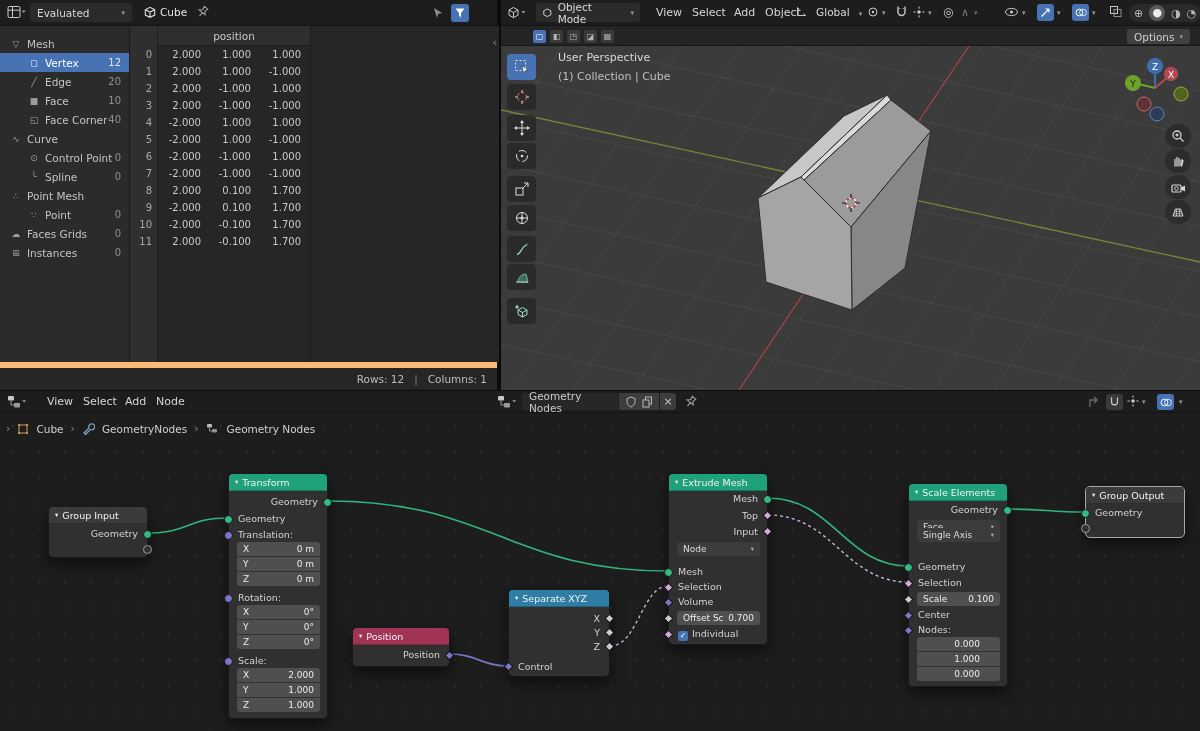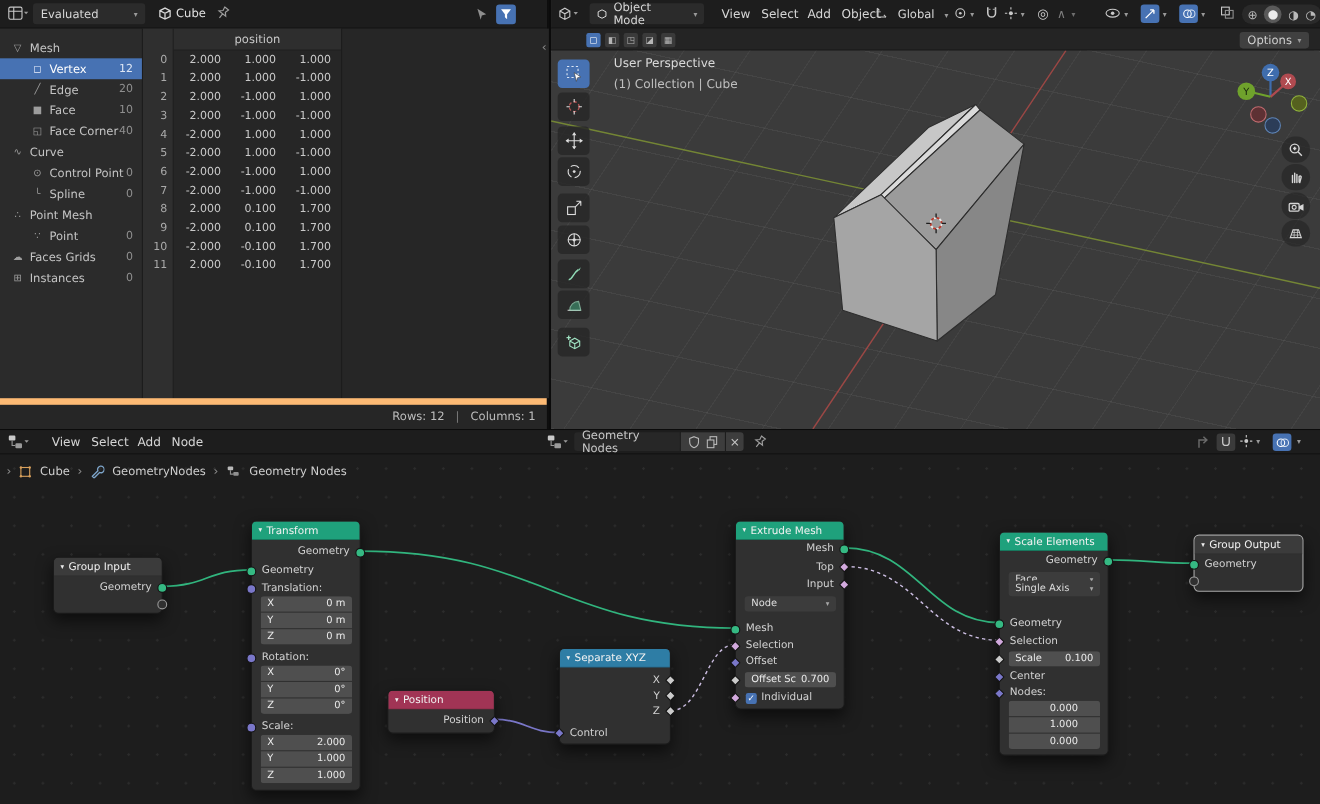--- a/index.html
+++ b/index.html
@@ -675,21 +675,21 @@
       </div>
     <div class="nrow nout" style="top:18px">Mesh</div>
     <div class="nrow nout" style="top:35px">Top</div>
     <div class="nrow nout" style="top:51px">Input</div>
     <div class="ndrop" style="top:68px">
         <span>Node</span>
         <span class="dd">▾</span>
       </div>
     <div class="nrow" style="top:91px">Mesh</div>
     <div class="nrow" style="top:106px">Selection</div>
-    <div class="nrow" style="top:121px">Offset</div>
+    <div class="nrow" style="top:121px">Volume</div>
     <div class="vgroup" style="top:137px">
       <div class="vfield">
           <span>Offset Sc</span>
           <span class="vv">0.700</span>
         </div>
     </div>
     <div class="nrow" style="top:153px"><span class="cbox">✓</span><span>Individual</span></div>
     <span class="sockc sgeo" style="right:-5px;top:21px"></span>
     <span class="sockd sbool" style="right:-4px;top:38px"></span>
     <span class="sockd sbool" style="right:-4px;top:54px"></span>

